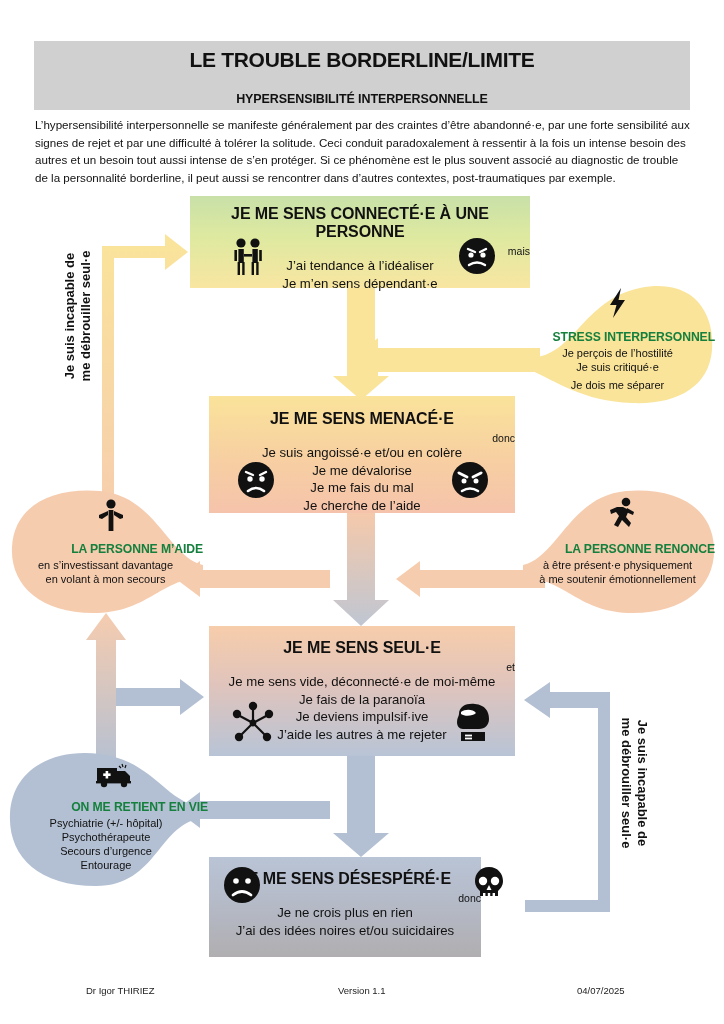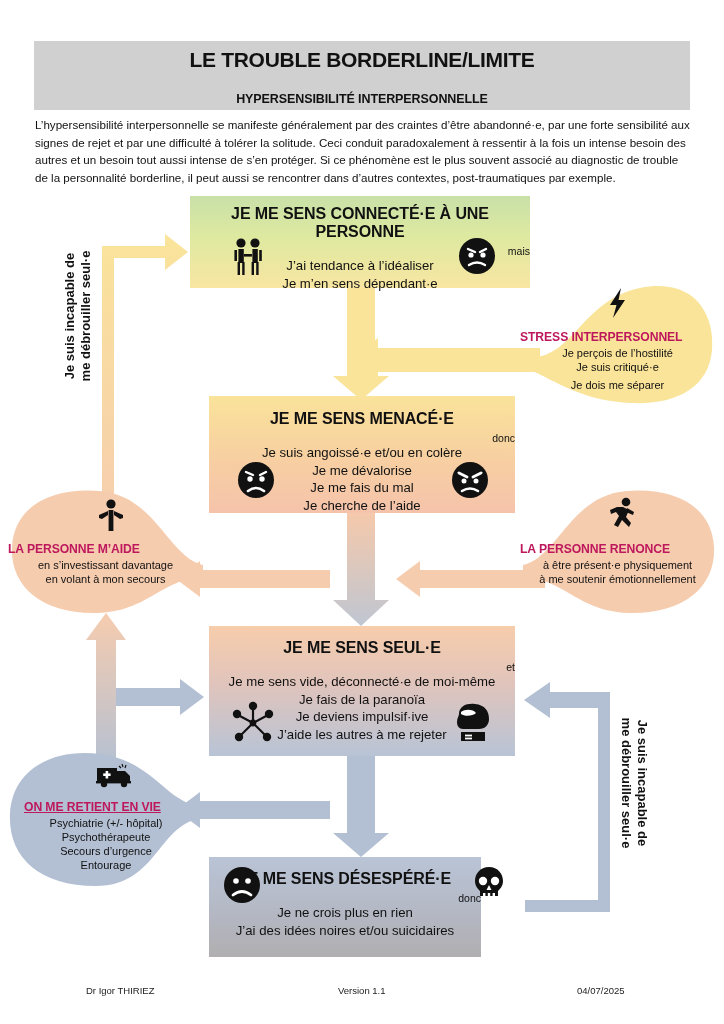--- a/index.html
+++ b/index.html
@@ -72,22 +72,22 @@
     background: linear-gradient(180deg, #b9c4d6 0%, #b4b8c4 55%, #b0aeb0 100%);
     padding-top: 13px;
   }
 
   
   .box-icon { position: absolute; }
 
   
   .drop { position: absolute; }
   .drop .d-title {
-    font-size: 12.2px; font-weight: bold; letter-spacing: -0.1px; color: #be185d;
-    text-align: left;
+    font-size: 12.2px; font-weight: bold; letter-spacing: -0.1px; color: #15803d;
+    text-align: right;
   }
   .drop .d-line { font-size: 11px; line-height: 14.5px; color: #111; text-align: center; }
 
   .drop-shape { position: absolute; left: 0; top: 0; }
 
   
   .vlabel {
     position: absolute;
     font-size: 13px; font-weight: bold; color: #111;
     line-height: 16px; text-align: center;
@@ -219,21 +219,21 @@
     <svg style="position:absolute;left:87px;top:18px;" width="40" height="26">
       <rect x="2" y="6" width="20" height="13" fill="#111"></rect>
       <path d="M22,9 L30,9 L35,14 L35,19 L22,19 Z" fill="#111"></path>
       <rect x="1" y="19" width="35" height="2.4" fill="#111"></rect>
       <circle cx="9" cy="22" r="3.2" fill="#111"></circle>
       <circle cx="29" cy="22" r="3.2" fill="#111"></circle>
       <rect x="10.6" y="9" width="2.6" height="7.5" fill="#fff"></rect>
       <rect x="8.2" y="11.4" width="7.4" height="2.6" fill="#fff"></rect>
       <path d="M27,2 L28,5 M31,3 L30,6 M24,4 L26,6" stroke="#111" stroke-width="1.2" fill="none"></path>
     </svg>
-    <div class="d-title" style="position:absolute;left:16px;top:56px;width:196px;text-decoration:underline;">ON ME RETIENT EN VIE</div>
+    <div class="d-title" style="position:absolute;left:4px;top:56px;width:196px;">ON ME RETIENT EN VIE</div>
     <div class="d-line" style="position:absolute;left:0;top:72px;width:196px;">Psychiatrie (+/- hôpital)</div>
     <div class="d-line" style="position:absolute;left:0;top:86px;width:196px;">Psychothérapeute</div>
     <div class="d-line" style="position:absolute;left:0;top:100px;width:196px;">Secours d’urgence</div>
     <div class="d-line" style="position:absolute;left:0;top:114px;width:196px;">Entourage</div>
   </div>
 
   <div class="box" id="box-connecte">
     <div class="heading">JE ME SENS CONNECTÉ·E À UNE PERSONNE</div>
     <div class="connector">mais</div>
     <div class="line">J’ai tendance à l’idéaliser</div>

